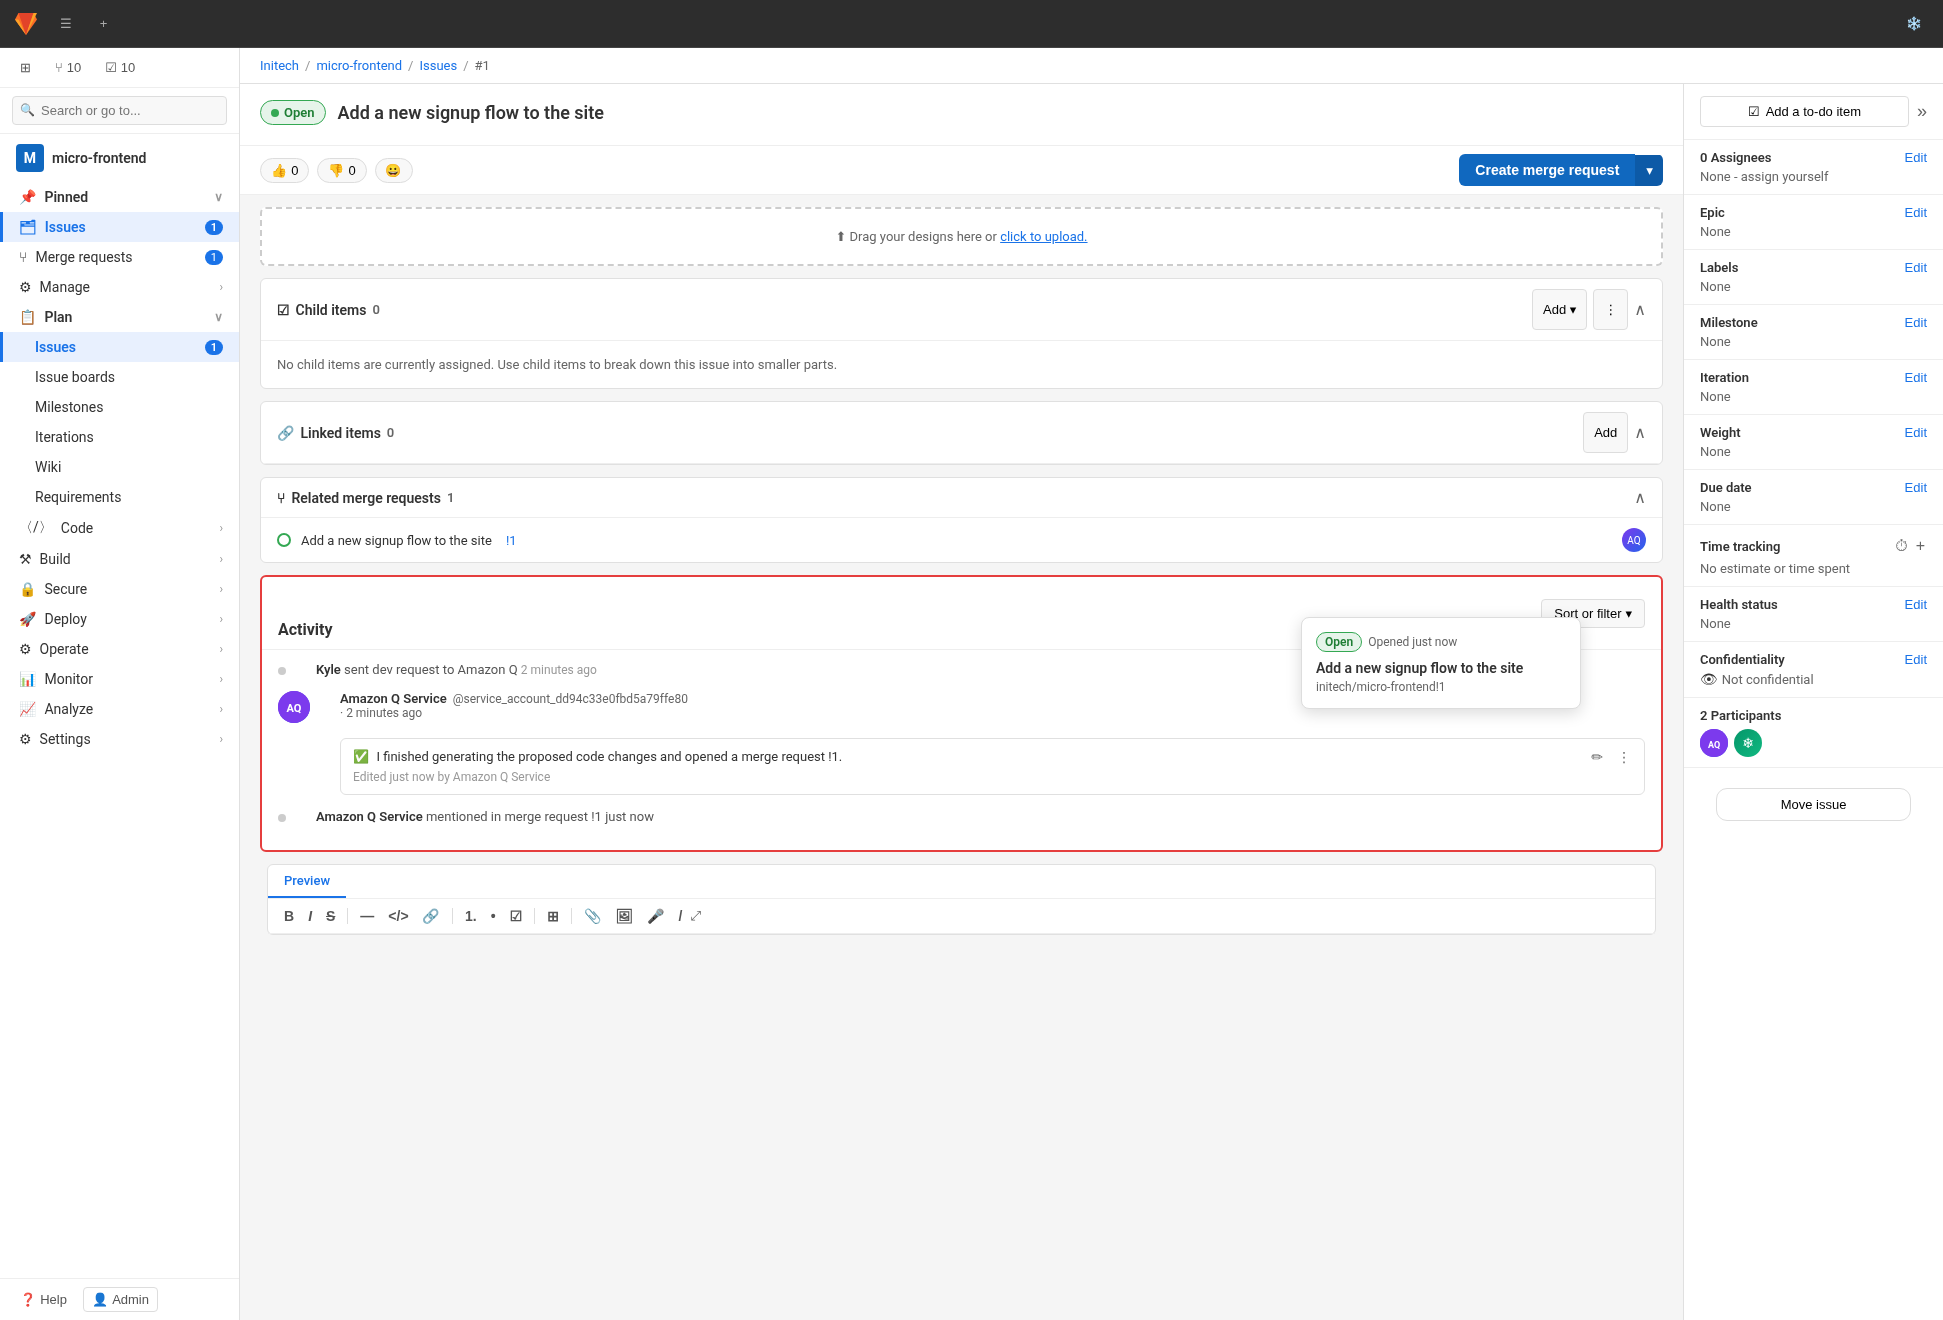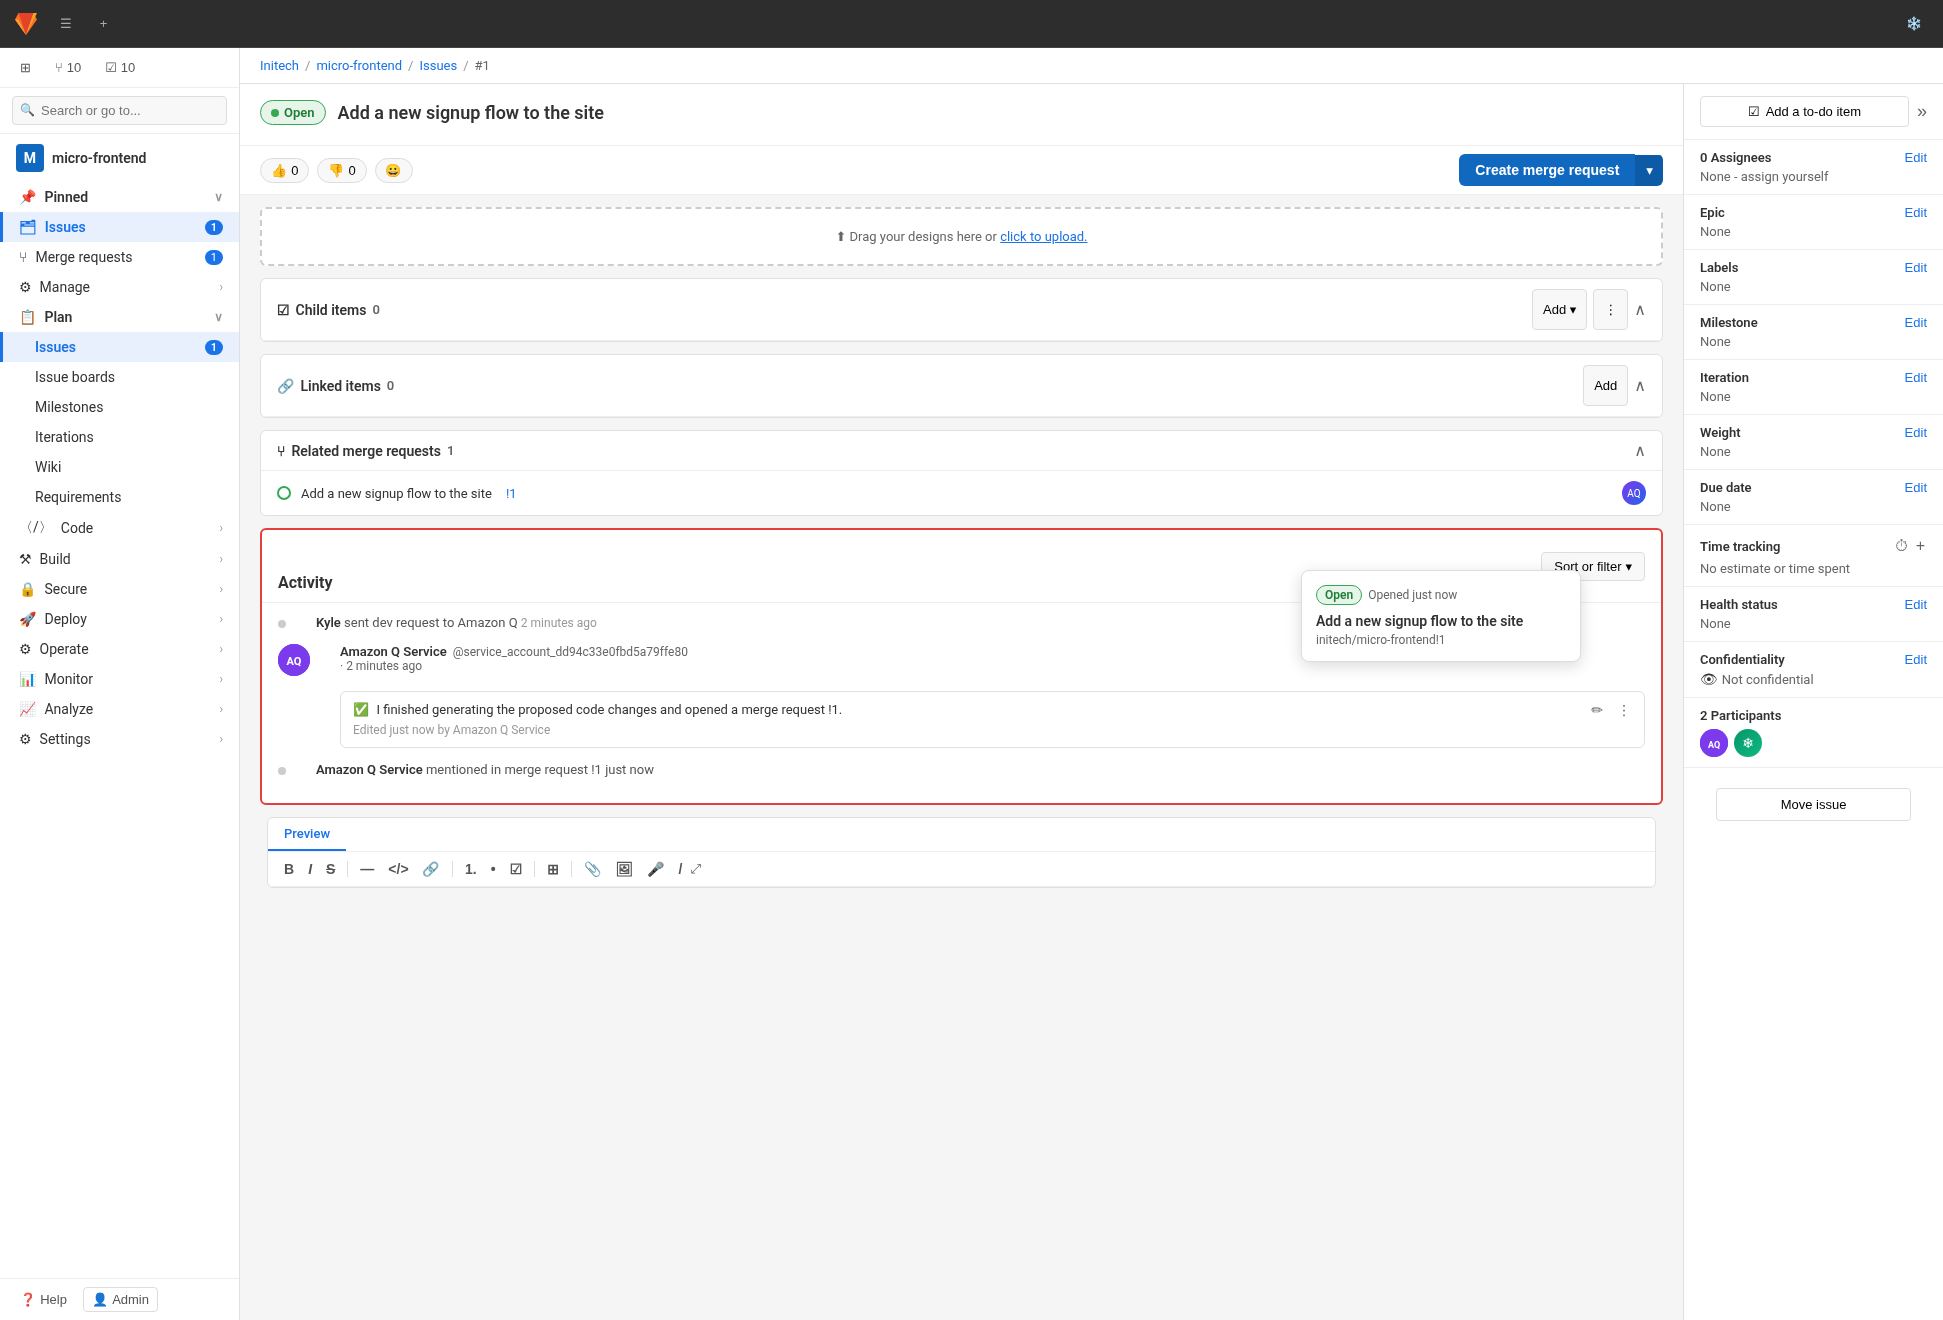--- a/index.html
+++ b/index.html
@@ -104,21 +104,21 @@
     .sidebar-prop-row { display: flex; align-items: center; justify-content: space-between; margin-bottom: 4px; }
     .sidebar-prop-label { font-weight: 600; font-size: 13px; color: #333; }
     .sidebar-edit-btn { color: #1a73e8; font-size: 13px; cursor: pointer; background: none; border: none; }
     .sidebar-prop-value { font-size: 13px; color: #666; }
     .sidebar-icon-btn { background: none; border: none; cursor: pointer; color: #666; font-size: 16px; padding: 2px; }
 
     .participants-row { display: flex; align-items: center; gap: 6px; margin-top: 6px; }
     .participant-avatar { width: 28px; height: 28px; border-radius: 50%; background: linear-gradient(135deg, #7c3aed, #2563eb); display: flex; align-items: center; justify-content: center; }
     .participant-avatar.green { background: linear-gradient(135deg, #059669, #10b981); }
 
-    .move-issue-btn { margin: 12px 16px; padding: 8px 16px; border: 1px solid #ddd; border-radius: 4px; background: #fff; cursor: pointer; font-size: 13px; width: calc(100% - 32px); text-align: center; }
+    .move-issue-btn { margin: 12px 16px; padding: 8px 16px; border: 1px solid #ddd; border-radius: 11px; background: #fff; cursor: pointer; font-size: 13px; width: calc(100% - 32px); text-align: center; }
 
     
     .highlight-box { border: 2px solid #e53e3e !important; }
 
     .mr-item { display: flex; align-items: center; gap: 10px; padding: 10px 16px; font-size: 13px; }
     .mr-circle { width: 14px; height: 14px; border-radius: 50%; border: 2px solid #34a853; flex-shrink: 0; }
 
     
     ::-webkit-scrollbar { width: 6px; }
     ::-webkit-scrollbar-track { background: #f5f5f5; }
@@ -347,20 +347,23 @@
             <div class="section-actions">
               <button class="section-btn">
                 <span>Add</span>
                 <span>▾</span>
               </button>
               <button class="section-btn">
                 <span>⋮</span>
               </button>
               <button class="collapse-btn">∧</button>
             </div>
+          </div>
+          <div class="section-body">
+            <span>No child items are currently assigned. Use child items to break down this issue into smaller parts.</span>
           </div>
         </div>
 
         <div class="section">
           <div class="section-header">
             <div class="section-title">
               <span>🔗</span>
               <span>Linked items</span>
               <span class="section-count">
                 <span>0</span>

